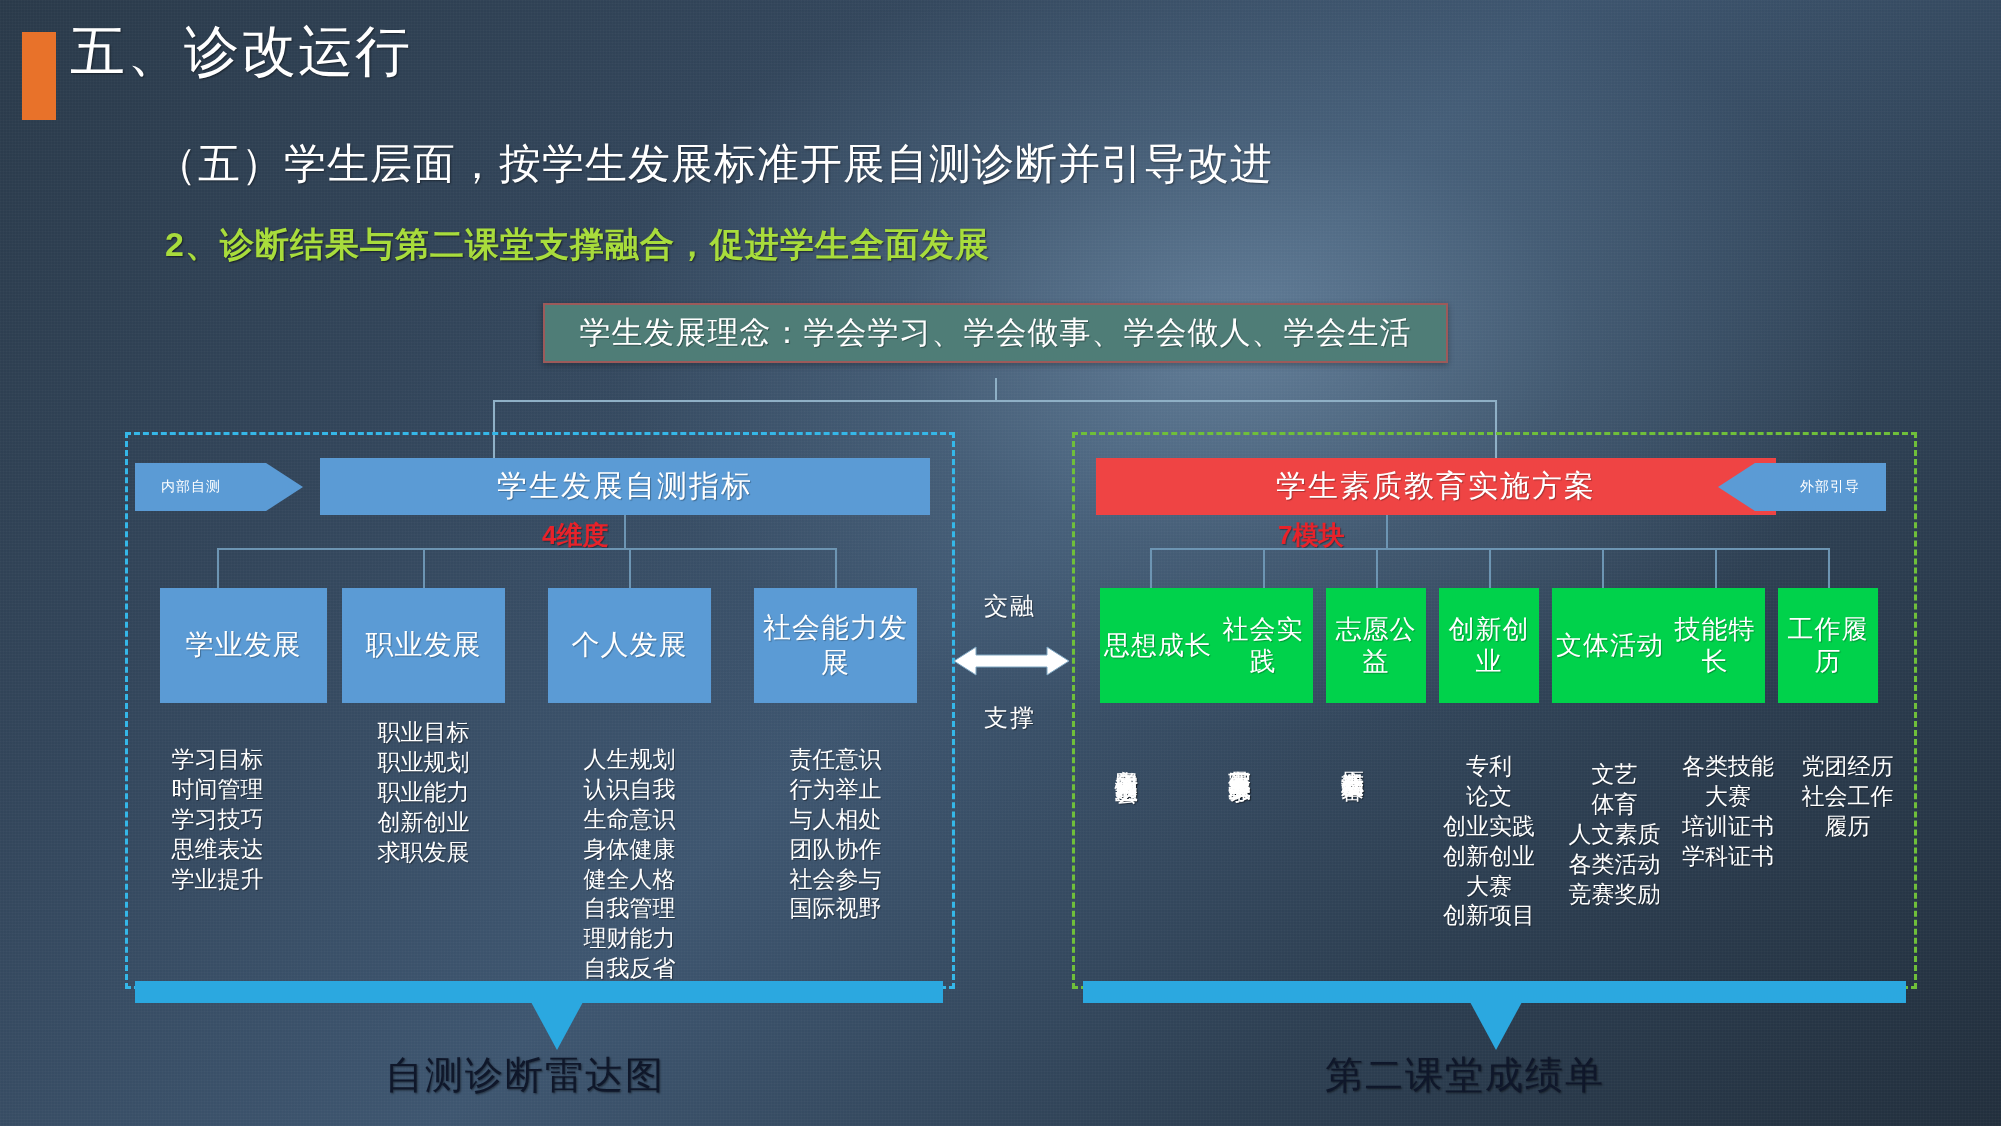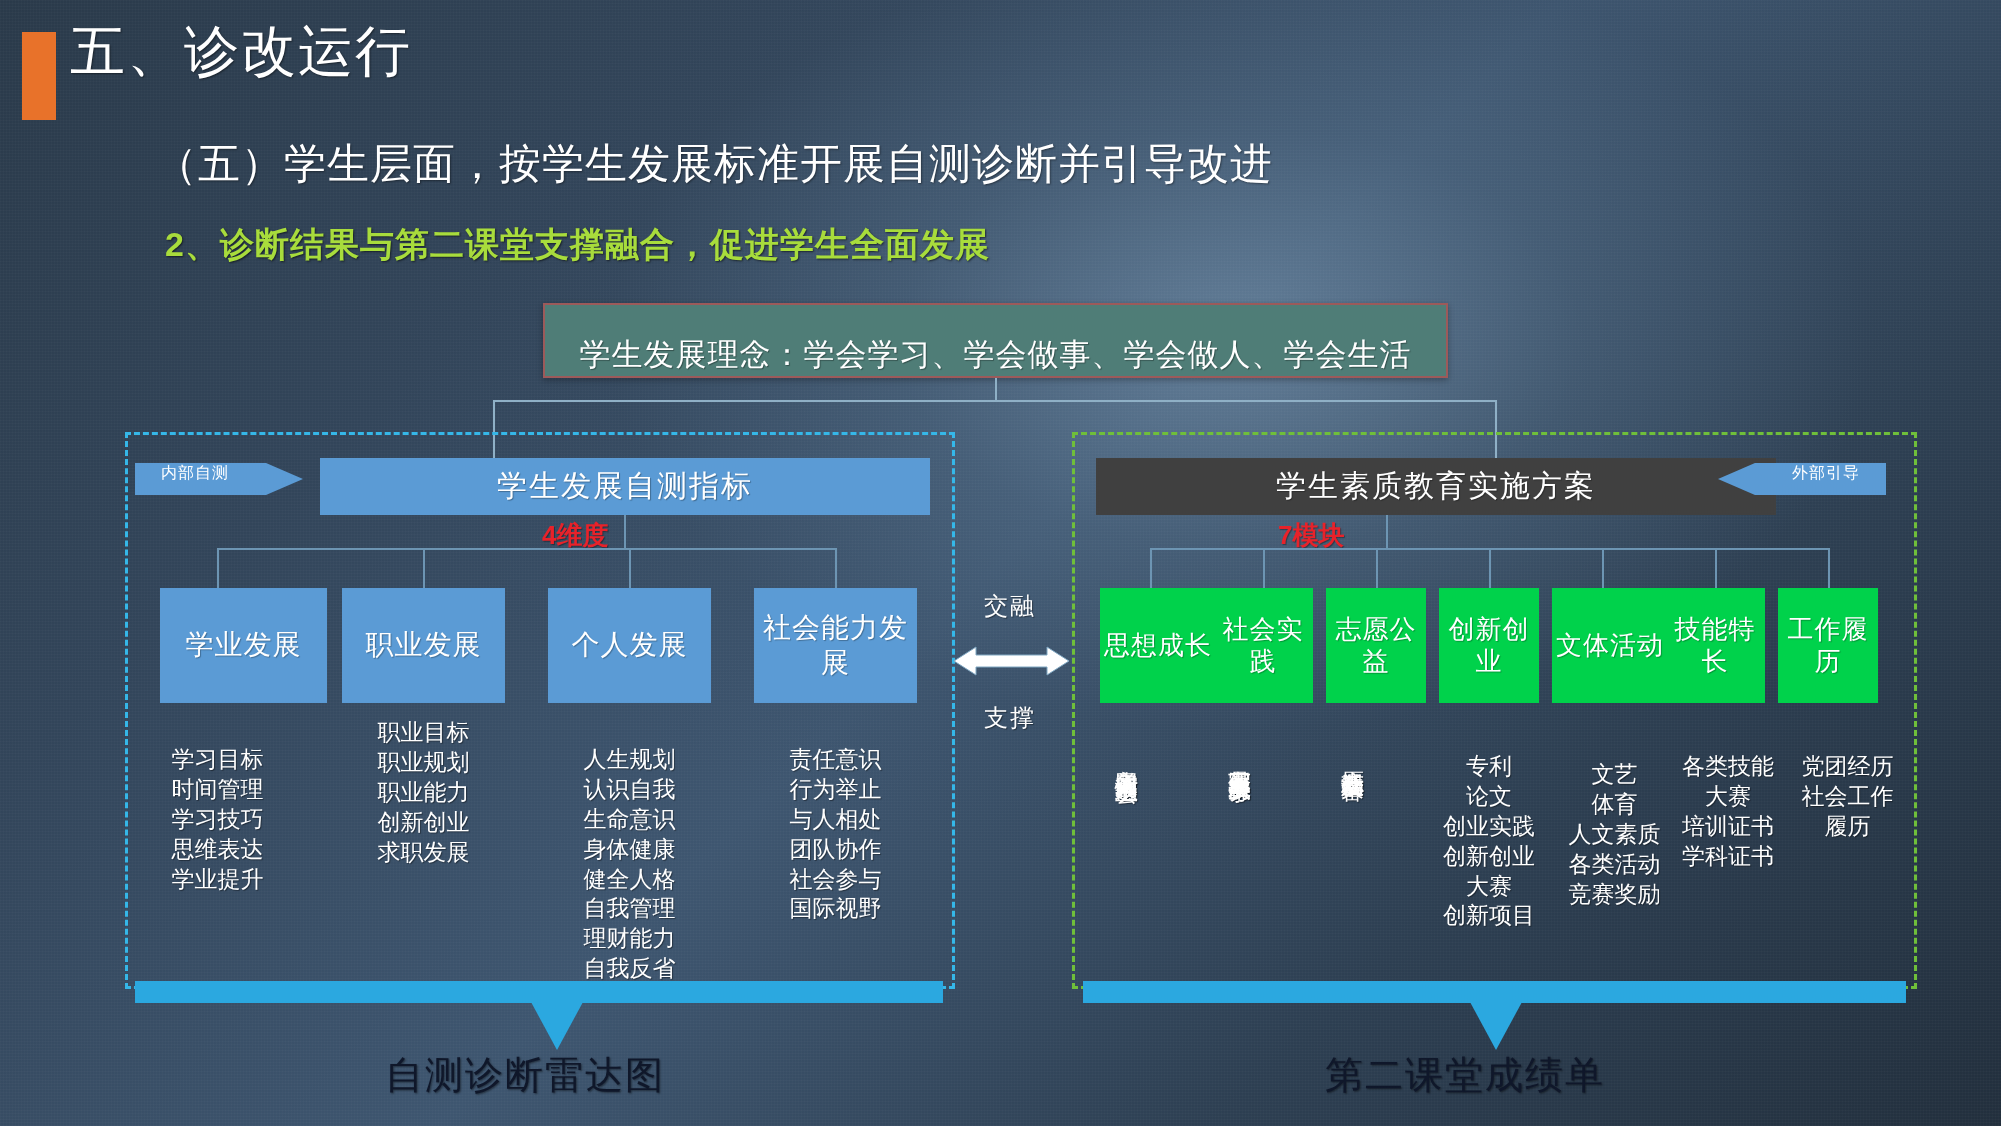--- a/index.html
+++ b/index.html
@@ -41,24 +41,24 @@
     text-shadow: 1px 1px 2px rgba(0,0,0,.4);
   }
   .title-green {
     position:absolute; left:165px; top:222px;
     font-size:34px; color:#A8DC3C; font-weight:bold; letter-spacing:1px;
     text-shadow: 1px 1px 2px rgba(0,0,0,.55);
   }
 
   
   .concept-box {
-    position:absolute; left:543px; top:303px; width:905px; height:75px;
+    position:absolute; left:543px; top:303px; width:905px; height:60px;
     background:#4F7D77;
     border:2px solid #9C5A5A;
-    display:flex; align-items:flex-end; justify-content:center;
+    display:flex; align-items:center; justify-content:center;
     box-shadow: 0 2px 6px rgba(0,0,0,.3);
     font-family: Liberation Mono, monospace;
   }
   .concept-box span {
     color:#ffffff; font-size:31px; letter-spacing:1px;
     text-shadow: 1px 1px 1px rgba(0,0,0,.35);
   }
 
   
   .conn { position:absolute; background:#8fb0c6; }
@@ -77,26 +77,26 @@
   }
 
   
   .hdr {
     position:absolute; height:57px;
     display:flex; align-items:center; justify-content:center;
     color:#fff; font-size:30px; letter-spacing:2px;
     text-shadow:1px 1px 1px rgba(0,0,0,.3);
   }
   .hdr-left { left:320px; top:458px; width:610px; background:#5B9BD5; }
-  .hdr-right { left:1096px; top:458px; width:680px; background:#404040; }
+  .hdr-right { left:1096px; top:458px; width:680px; background:#ef4444; }
 
   .tag {
-    position:absolute; height:32px; width:168px;
-    display:flex; 
-    color:#fff; font-size:16px; letter-spacing:1px;
+    position:absolute; height:48px; width:168px;
+    display:flex; align-items:center;
+    color:#fff; font-size:14px; letter-spacing:1px;
   }
   .tag-left {
     left:135px; top:463px; background:#5B9BD5;
     clip-path: polygon(0 0, 78% 0, 100% 50%, 78% 100%, 0 100%);
     justify-content:flex-start; padding-left:26px;
   }
   .tag-right {
     left:1718px; top:463px; background:#5B9BD5;
     clip-path: polygon(22% 0, 100% 0, 100% 100%, 22% 100%, 0 50%);
     justify-content:flex-end; padding-right:26px;

